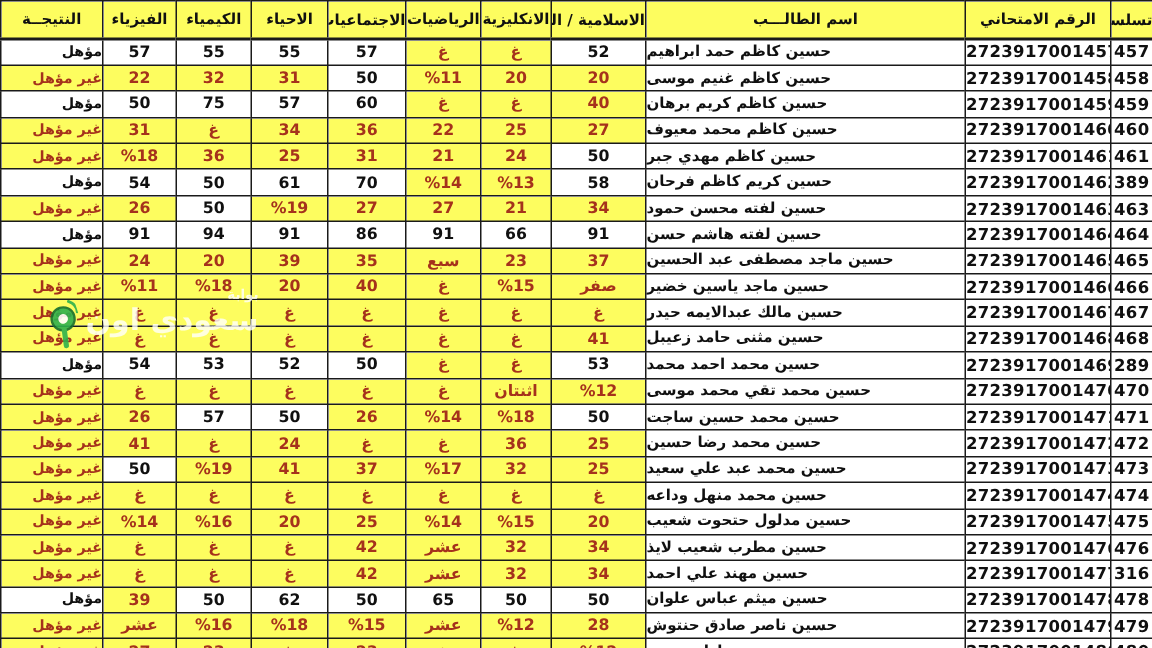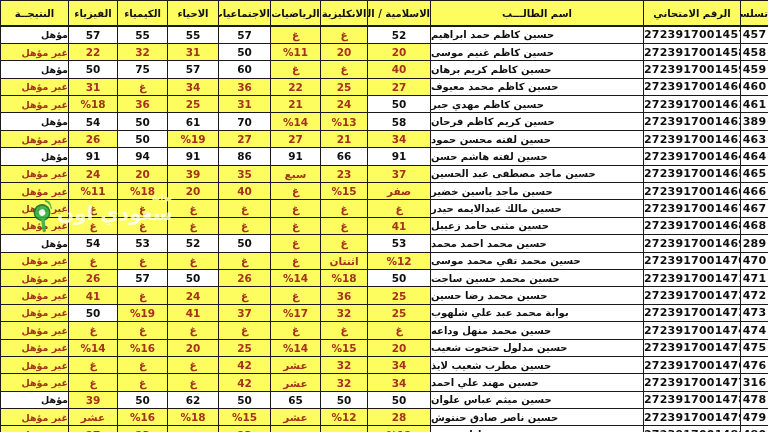--- a/index.html
+++ b/index.html
@@ -275,21 +275,21 @@
           <td class="grade fail">غ</td>
           <td class="grade fail">غ</td>
           <td class="grade fail">24</td>
           <td class="grade fail">غ</td>
           <td class="grade fail">41</td>
           <td class="result fail">غير مؤهل</td>
         </tr>
         <tr>
           <td class="num">473</td>
           <td class="num">2723917001473</td>
-          <td class="name">بوابة محمد عبد علي شلهوب</td>
+          <td class="name">حسين محمد عبد علي سعيد</td>
           <td class="grade fail">25</td>
           <td class="grade fail">32</td>
           <td class="grade fail">%17</td>
           <td class="grade fail">37</td>
           <td class="grade fail">41</td>
           <td class="grade fail">%19</td>
           <td class="grade">50</td>
           <td class="result fail">غير مؤهل</td>
         </tr>
         <tr>

